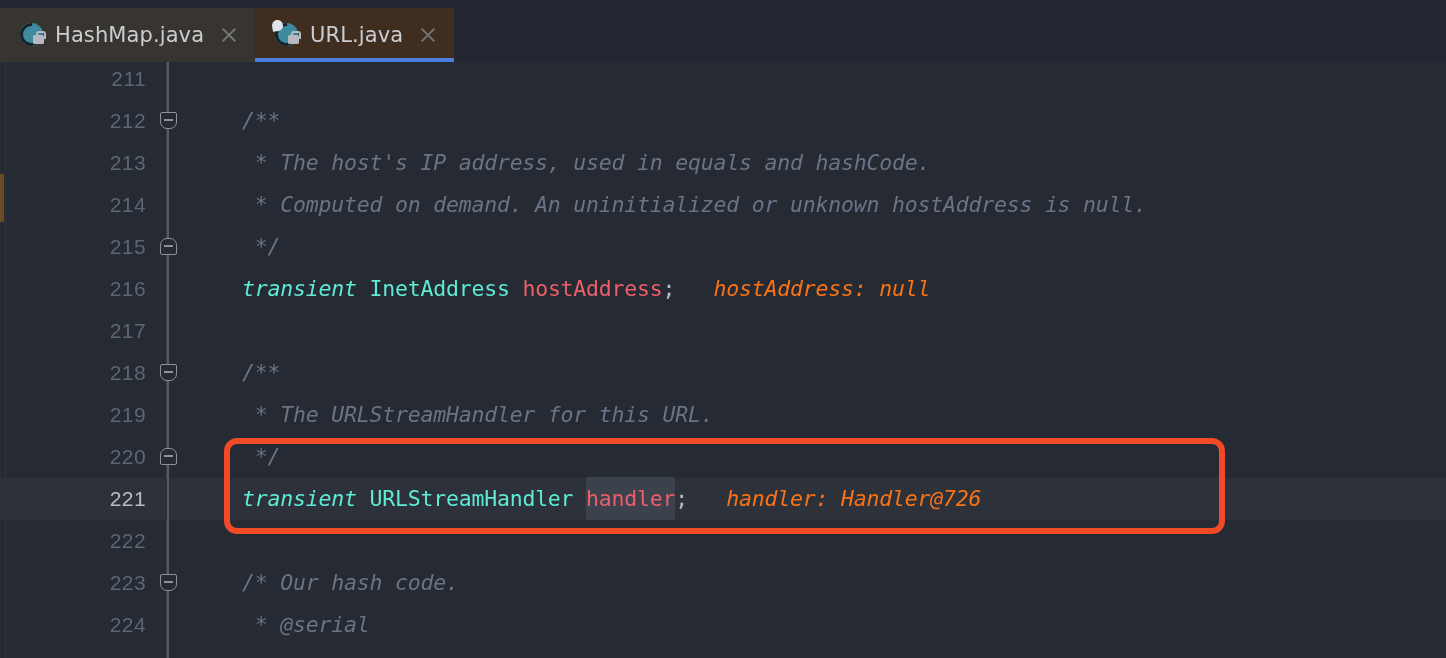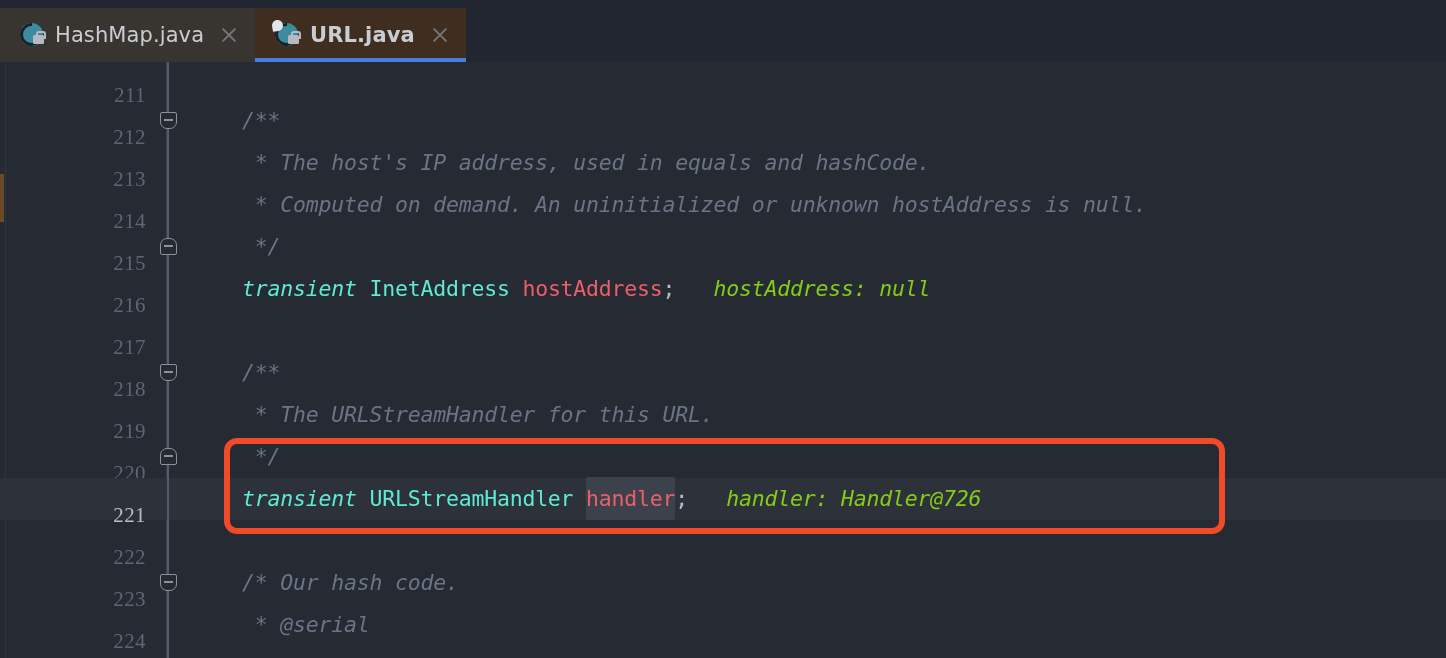--- a/index.html
+++ b/index.html
@@ -41,21 +41,21 @@
     display: flex;
     align-items: center;
     gap: 9px;
     padding: 0 16px 0 18px;
     height: 54px;
     cursor: default;
     flex: 0 0 auto;
   }
   .tab-inactive-1 { background: #1c212b; }
   .tab-inactive-2 { background: #383530; }
-  .tab-active     { background: #3f2e20; font-weight: bold; }
+  .tab-active     { background: #3f2e20; }
   .tab-active::after {
     content: "";
     position: absolute;
     left: 0; right: 0; bottom: 0;
     height: 4px;
     background: #4a7ddc;
   }
   .tab-label {
     font-family: "DejaVu Sans", sans-serif;
     font-size: 21px;
@@ -161,26 +161,26 @@
     position: absolute;
     left: 0;
     width: 1446px;
     height: 42px;
     display: block;
   }
   .row.caret { background: #2c313a; }
 
   .lineno {
     position: absolute;
-    left: 0; top: 16px;
+    left: 0; top: 0;
     width: 146px;
     height: 42px;
     line-height: 42px;
     text-align: right;
-    font-family: Liberation Serif, serif;
+    font-family: Liberation Sans, sans-serif;
     font-size: 21px;
     color: #5d6672;
     letter-spacing: .4px;
   }
   .row.caret .lineno { color: #b9bec6; }
 
   .code {
     position: absolute;
     left: 242px; top: 0;
     height: 42px;
@@ -189,21 +189,21 @@
     font-size: 21.5px;
     white-space: pre;
     letter-spacing: -0.2px;
   }
 
   .cmt  { color: #6b7486; font-style: italic; }
   .kw   { color: #5eead4; font-style: italic; }
   .type { color: #5eead4; }
   .fld  { color: #ec5f6a; }
   .punc { color: #b6bcc6; }
-  .hint { color: #84cc16; font-style: italic; }
+  .hint { color: #f97316; font-style: italic; }
   .idhl { background: #3b424c; border-radius: 2px; padding: 9px 0; }
 
   
   .foldline {
     position: absolute;
     left: 167px;
     width: 2px;
     background: #555c67;
   }
   .foldmark {

